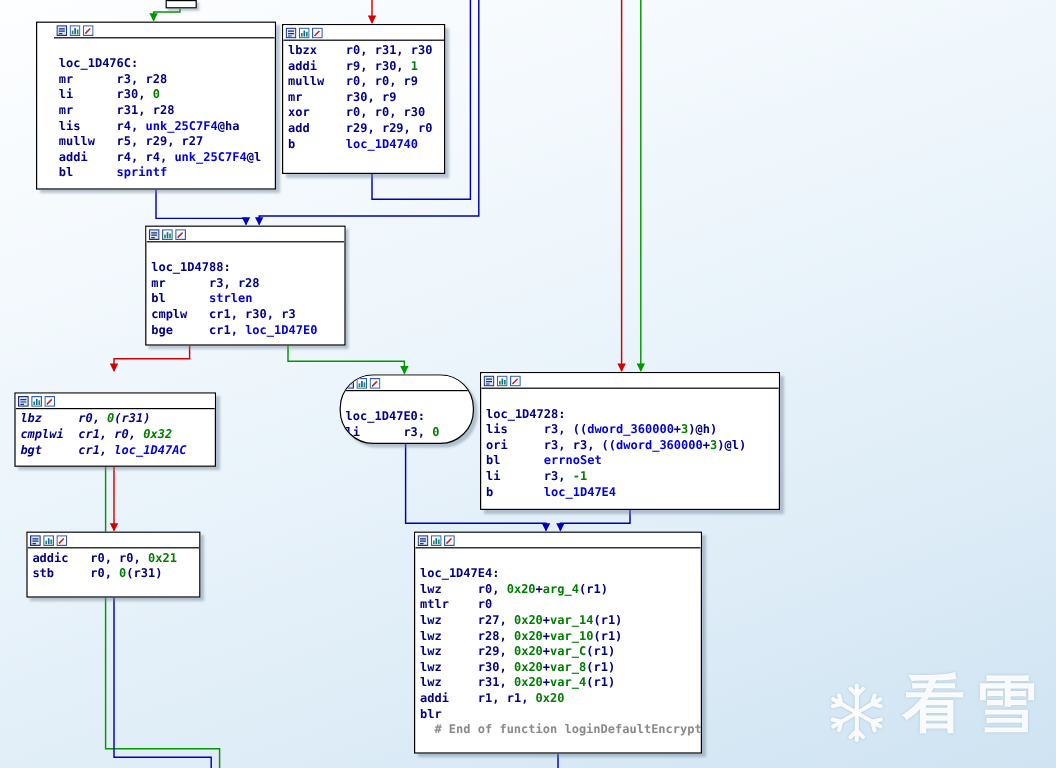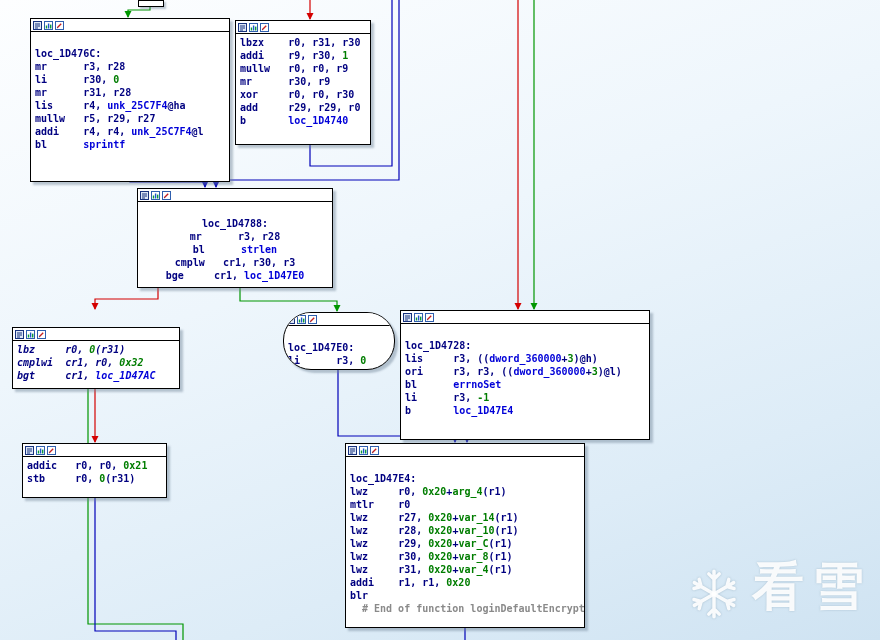--- a/index.html
+++ b/index.html
@@ -73,21 +73,21 @@
       <polygon points="91.5,436 98.5,436 95,443" fill="#d40000"></polygon>
       <polyline points="88,372 88,624 183,624 183,640" fill="none" stroke="#009600" stroke-width="1.2"></polyline>
       <polyline points="95,498 95,631 176,631 176,640" fill="none" stroke="#0000b8" stroke-width="1.2"></polyline>
       <polyline points="338,370 338,436 455,436 455,442" fill="none" stroke="#0000b8" stroke-width="1.2"></polyline>
       <polygon points="451.5,436 458.5,436 455,443" fill="#0000b8"></polygon>
       <polyline points="525,425 525,436 467,436 467,442" fill="none" stroke="#0000b8" stroke-width="1.2"></polyline>
       <polygon points="463.5,436 470.5,436 467,443" fill="#0000b8"></polygon>
       <polyline points="465,628 465,640" fill="none" stroke="#0000b8" stroke-width="1.2"></polyline>
     </svg>
   <div id="nodes-layer">
-      <div class="node" style="left: 30px; top: 18px; width: 200px; height: 164px;">
+      <div class="node" style="left: 30px; top: 18px; width: 200px; height: 140px; padding-left: 14px;">
         <div class="tbar">
           <span class="nicon"><svg viewBox="0 0 9 9" width="9" height="9">
               <rect x="0.5" y="0.5" width="8" height="8" fill="#dde6f5" stroke="#17327e"></rect>
               <path d="M2 3h5M2 5h5M2 7h3" stroke="#17327e" stroke-width="1" fill="none"></path>
             </svg></span>
           <span class="nicon"><svg viewBox="0 0 9 9" width="9" height="9">
               <rect x="0.5" y="0.5" width="8" height="8" fill="#ffffff" stroke="#2f5fae"></rect>
               <rect x="1.8" y="4.5" width="1.4" height="3" fill="#0a9a3c"></rect>
               <rect x="3.9" y="2.5" width="1.4" height="5" fill="#1d56c8"></rect>
               <rect x="6" y="3.6" width="1.4" height="3.9" fill="#0a9a3c"></rect>
@@ -113,21 +113,21 @@
               <rect x="6" y="3.6" width="1.4" height="3.9" fill="#0a9a3c"></rect>
             </svg></span>
           <span class="nicon"><svg viewBox="0 0 9 9" width="9" height="9">
               <rect x="0.5" y="0.5" width="8" height="8" fill="#ffffff" stroke="#2f5fae"></rect>
               <path d="M2.2 6.8L6.2 2.8" stroke="#c42020" stroke-width="1.3"></path>
               <path d="M2 7.2l1-.2-.8-.8z" fill="#17327e"></path>
             </svg></span>
         </div>
         <div class="nbody"><div class="cline"><span class="seg-t">lbzx    r0, r31, r30</span></div><div class="cline"><span class="seg-t">addi    r9, r30, </span><span class="seg-n">1</span></div><div class="cline"><span class="seg-t">mullw   r0, r0, r9</span></div><div class="cline"><span class="seg-t">mr      r30, r9</span></div><div class="cline"><span class="seg-t">xor     r0, r0, r30</span></div><div class="cline"><span class="seg-t">add     r29, r29, r0</span></div><div class="cline"><span class="seg-t">b       </span><span class="seg-s">loc_1D4740</span></div></div>
       </div>
-      <div class="node" style="left: 137px; top: 188px; width: 196px; height: 100px; text-align: center;">
+      <div class="node" style="left: 121px; top: 188px; width: 167px; height: 100px;">
         <div class="tbar">
           <span class="nicon"><svg viewBox="0 0 9 9" width="9" height="9">
               <rect x="0.5" y="0.5" width="8" height="8" fill="#dde6f5" stroke="#17327e"></rect>
               <path d="M2 3h5M2 5h5M2 7h3" stroke="#17327e" stroke-width="1" fill="none"></path>
             </svg></span>
           <span class="nicon"><svg viewBox="0 0 9 9" width="9" height="9">
               <rect x="0.5" y="0.5" width="8" height="8" fill="#ffffff" stroke="#2f5fae"></rect>
               <rect x="1.8" y="4.5" width="1.4" height="3" fill="#0a9a3c"></rect>
               <rect x="3.9" y="2.5" width="1.4" height="5" fill="#1d56c8"></rect>
               <rect x="6" y="3.6" width="1.4" height="3.9" fill="#0a9a3c"></rect>
@@ -173,21 +173,21 @@
               <rect x="6" y="3.6" width="1.4" height="3.9" fill="#0a9a3c"></rect>
             </svg></span>
           <span class="nicon"><svg viewBox="0 0 9 9" width="9" height="9">
               <rect x="0.5" y="0.5" width="8" height="8" fill="#ffffff" stroke="#2f5fae"></rect>
               <path d="M2.2 6.8L6.2 2.8" stroke="#c42020" stroke-width="1.3"></path>
               <path d="M2 7.2l1-.2-.8-.8z" fill="#17327e"></path>
             </svg></span>
         </div>
         <div class="nbody"><div class="cline">&nbsp;</div><div class="cline"><span class="seg-l">loc_1D47E0:</span></div><div class="cline"><span class="seg-t">li      r3, </span><span class="seg-n">0</span></div></div>
       </div>
-      <div class="node" style="left: 400px; top: 310px; width: 250px; height: 130px;">
+      <div class="node" style="left: 400px; top: 310px; width: 250px; height: 115px;">
         <div class="tbar">
           <span class="nicon"><svg viewBox="0 0 9 9" width="9" height="9">
               <rect x="0.5" y="0.5" width="8" height="8" fill="#dde6f5" stroke="#17327e"></rect>
               <path d="M2 3h5M2 5h5M2 7h3" stroke="#17327e" stroke-width="1" fill="none"></path>
             </svg></span>
           <span class="nicon"><svg viewBox="0 0 9 9" width="9" height="9">
               <rect x="0.5" y="0.5" width="8" height="8" fill="#ffffff" stroke="#2f5fae"></rect>
               <rect x="1.8" y="4.5" width="1.4" height="3" fill="#0a9a3c"></rect>
               <rect x="3.9" y="2.5" width="1.4" height="5" fill="#1d56c8"></rect>
               <rect x="6" y="3.6" width="1.4" height="3.9" fill="#0a9a3c"></rect>

